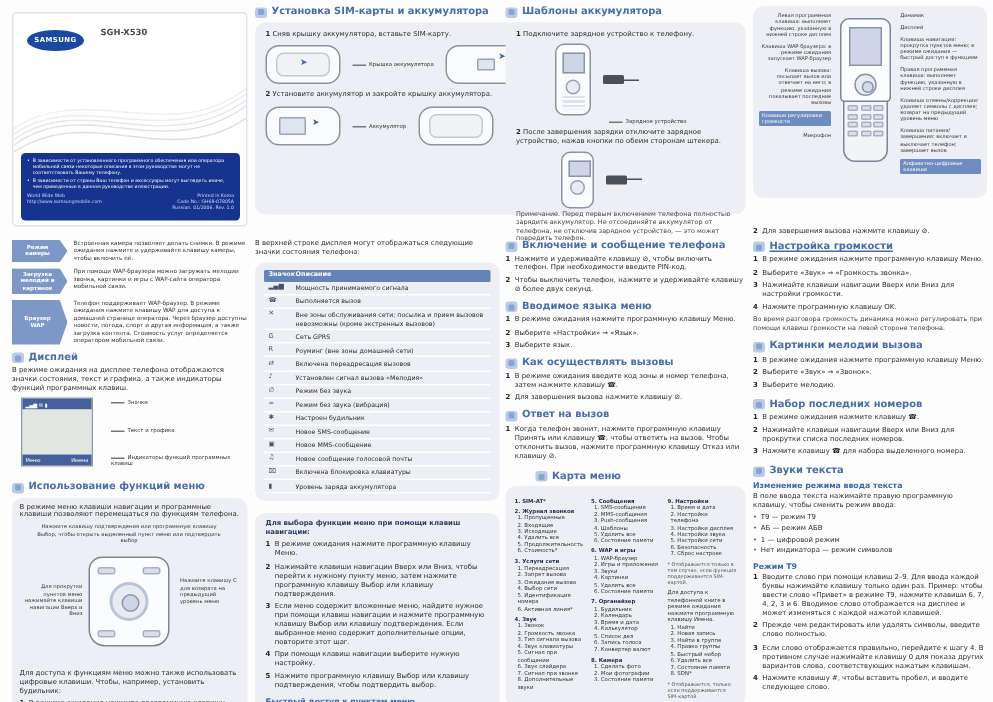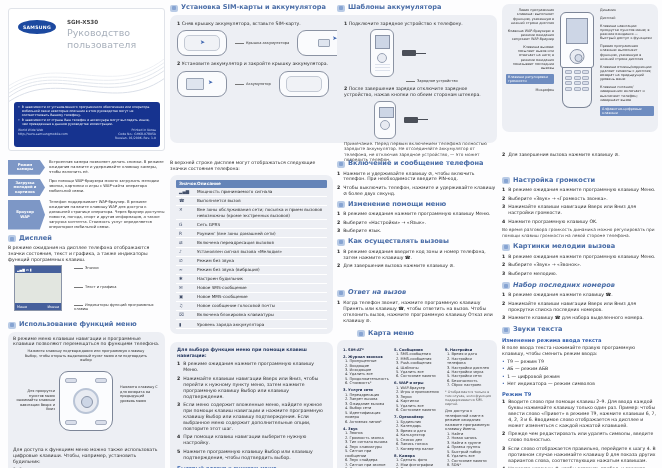--- a/index.html
+++ b/index.html
@@ -147,24 +147,20 @@
   .modes { font-size:4.6px; line-height:1.3; }
   .modes div { display:flex; gap:2.5px; margin-bottom:1.5px; }
   .modes div::before { content:"•"; color:#3f66b0; flex:none; }
 </style>
 </head>
 <body>
 
 <section class="abs cover">
   <div class="slogo">SAMSUNG</div>
   <div class="model">SGH-X530</div>
-  <div class="gtitle">
-    <div>Руководство</div>
-    <div>пользователя</div>
-  </div>
   <svg class="swirl" width="157" height="58" viewBox="0 0 157 58">
     <path d="M-5,52 C45,8 100,66 160,18" stroke="#dfe3ea" fill="none"></path>
     <path d="M-5,48 C45,6 100,62 160,14" stroke="#e4e8ee" fill="none"></path>
     <path d="M-5,44 C45,4 100,58 160,10" stroke="#e9ecf1" fill="none"></path>
     <path d="M-5,56 C50,14 105,70 160,26" stroke="#dadfe8" fill="none"></path>
     <path d="M-5,40 C50,0 105,54 160,6" stroke="#eef0f4" fill="none"></path>
   </svg>
   <div class="cov-box">
     <div class="bullets">
 
@@ -476,21 +472,21 @@
   <div class="step">
         <span>Нажмите и удерживайте клавишу ⊘, чтобы включить телефон. При необходимости введите PIN-код.</span>
       </div>
       <div class="step">
         <span>Чтобы выключить телефон, нажмите и удерживайте клавишу ⊘ более двух секунд.</span>
       </div>
     </div>
 
   <div class="sec-h" style="margin-top:4px;">
     <span class="hicon"></span>
-    <span>Изменение помощи меню</span>
+    <span>Вводимое языка меню</span>
   </div>
   <div class="steps">
 
   <div class="step">
         <span>В режиме ожидания нажмите программную клавишу Меню.</span>
       </div>
       <div class="step">
         <span>Выберите «Настройки» → «Язык».</span>
       </div>
       <div class="step">
@@ -505,21 +501,21 @@
   <div class="steps">
 
   <div class="step">
         <span>В режиме ожидания введите код зоны и номер телефона, затем нажмите клавишу ☎.</span>
       </div>
       <div class="step">
         <span>Для завершения вызова нажмите клавишу ⊘.</span>
       </div>
     </div>
 
-  <div class="sec-h" style="margin-top:20px;font-style:italic;">
+  <div class="sec-h" style="margin-top:4px;">
     <span class="hicon"></span>
     <span>Ответ на вызов</span>
   </div>
   <div class="steps">
 
   <div class="step">
         <span>Когда телефон звонит, нажмите программную клавишу Принять или клавишу ☎, чтобы ответить на вызов. Чтобы отклонить вызов, нажмите программную клавишу Отказ или клавишу ⊘.</span>
       </div>
     </div>
 
@@ -612,21 +608,21 @@
 </section>
 
 <section class="abs" style="left:502px; top:152px; width:156px;">
   <div class="steps start2">
 
   <div class="step">
         <span>Для завершения вызова нажмите клавишу ⊘.</span>
       </div>
     </div>
 
-  <div class="sec-h" style="margin-top:19px;">
+  <div class="sec-h" style="margin-top:3px;text-decoration:underline;">
     <span class="hicon"></span>
     <span>Настройка громкости</span>
   </div>
   <div class="steps">
 
   <div class="step">
         <span>В режиме ожидания нажмите программную клавишу Меню.</span>
       </div>
       <div class="step">
         <span>Выберите «Звук» → «Громкость звонка».</span>
@@ -650,21 +646,21 @@
         <span>В режиме ожидания нажмите программную клавишу Меню.</span>
       </div>
       <div class="step">
         <span>Выберите «Звук» → «Звонок».</span>
       </div>
       <div class="step">
         <span>Выберите мелодию.</span>
       </div>
     </div>
 
-  <div class="sec-h" style="margin-top:5px;font-style:italic;">
+  <div class="sec-h" style="margin-top:5px;">
     <span class="hicon"></span>
     <span>Набор последних номеров</span>
   </div>
   <div class="steps">
 
   <div class="step">
         <span>В режиме ожидания нажмите клавишу ☎.</span>
       </div>
       <div class="step">
         <span>Нажимайте клавиши навигации Вверх или Вниз для прокрутки списка последних номеров.</span>

